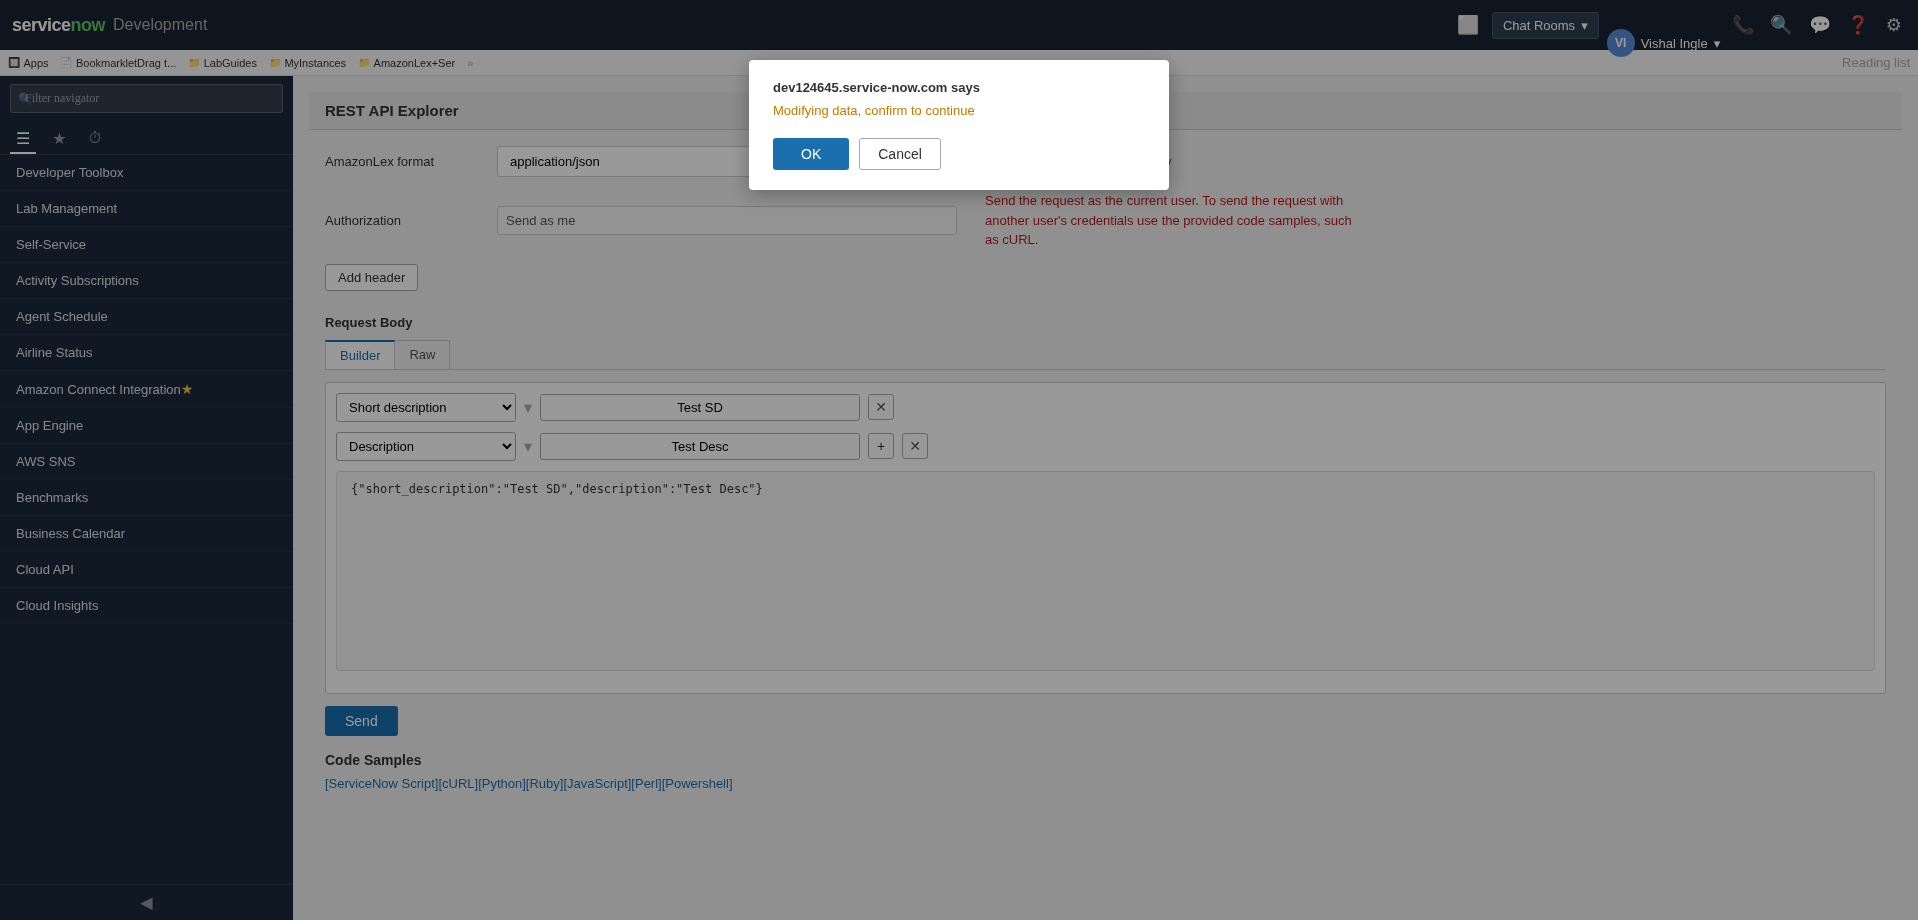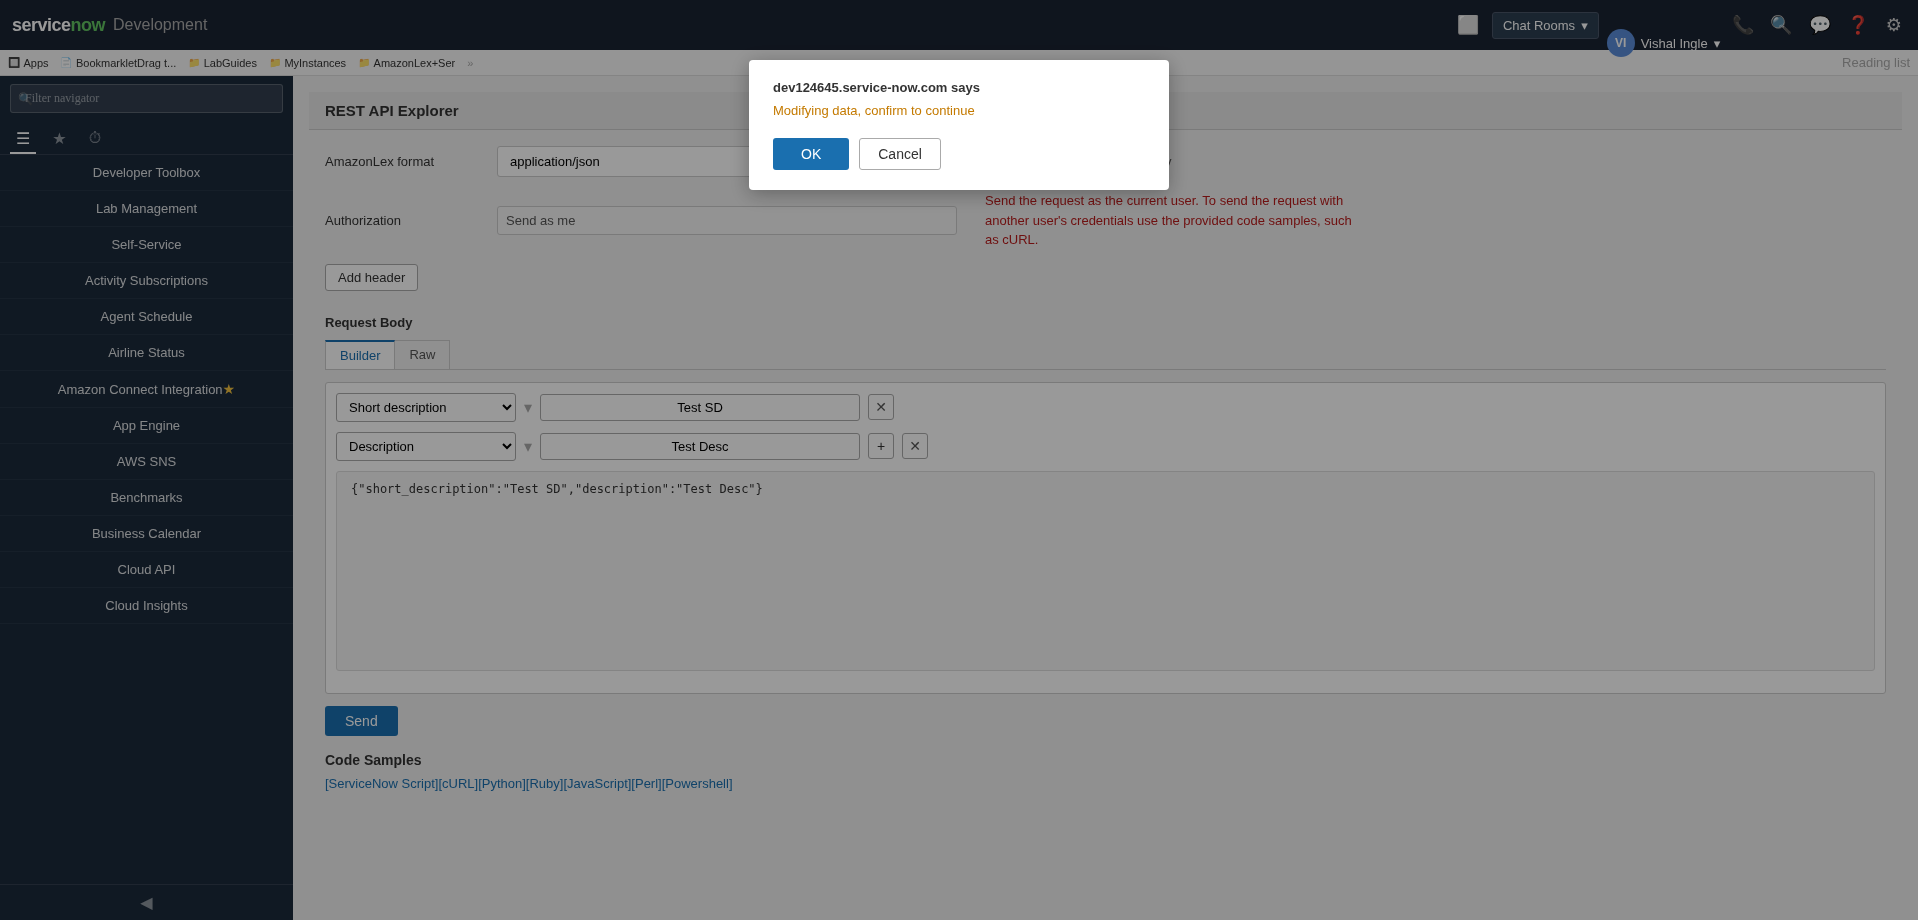--- a/index.html
+++ b/index.html
@@ -172,21 +172,21 @@
     .sidebar-nav::-webkit-scrollbar { width: 4px; }
     .sidebar-nav::-webkit-scrollbar-track { background: transparent; }
     .sidebar-nav::-webkit-scrollbar-thumb { background: rgba(255,255,255,0.2); }
     .nav-item {
       padding: 10px 16px;
       color: rgba(255,255,255,0.85);
       cursor: pointer;
       font-size: 13px;
       display: flex;
       align-items: center;
-      justify-content: center;
+      justify-content: flex-start;
       border-bottom: 1px solid rgba(255,255,255,0.05);
     }
     .nav-item-star { color: #f0c040; font-size: 14px; }
 
     .content-header {
       background: #e8e8e8;
       padding: 10px 16px;
       font-size: 15px;
       font-weight: 600;
       border-bottom: 1px solid #ccc;

